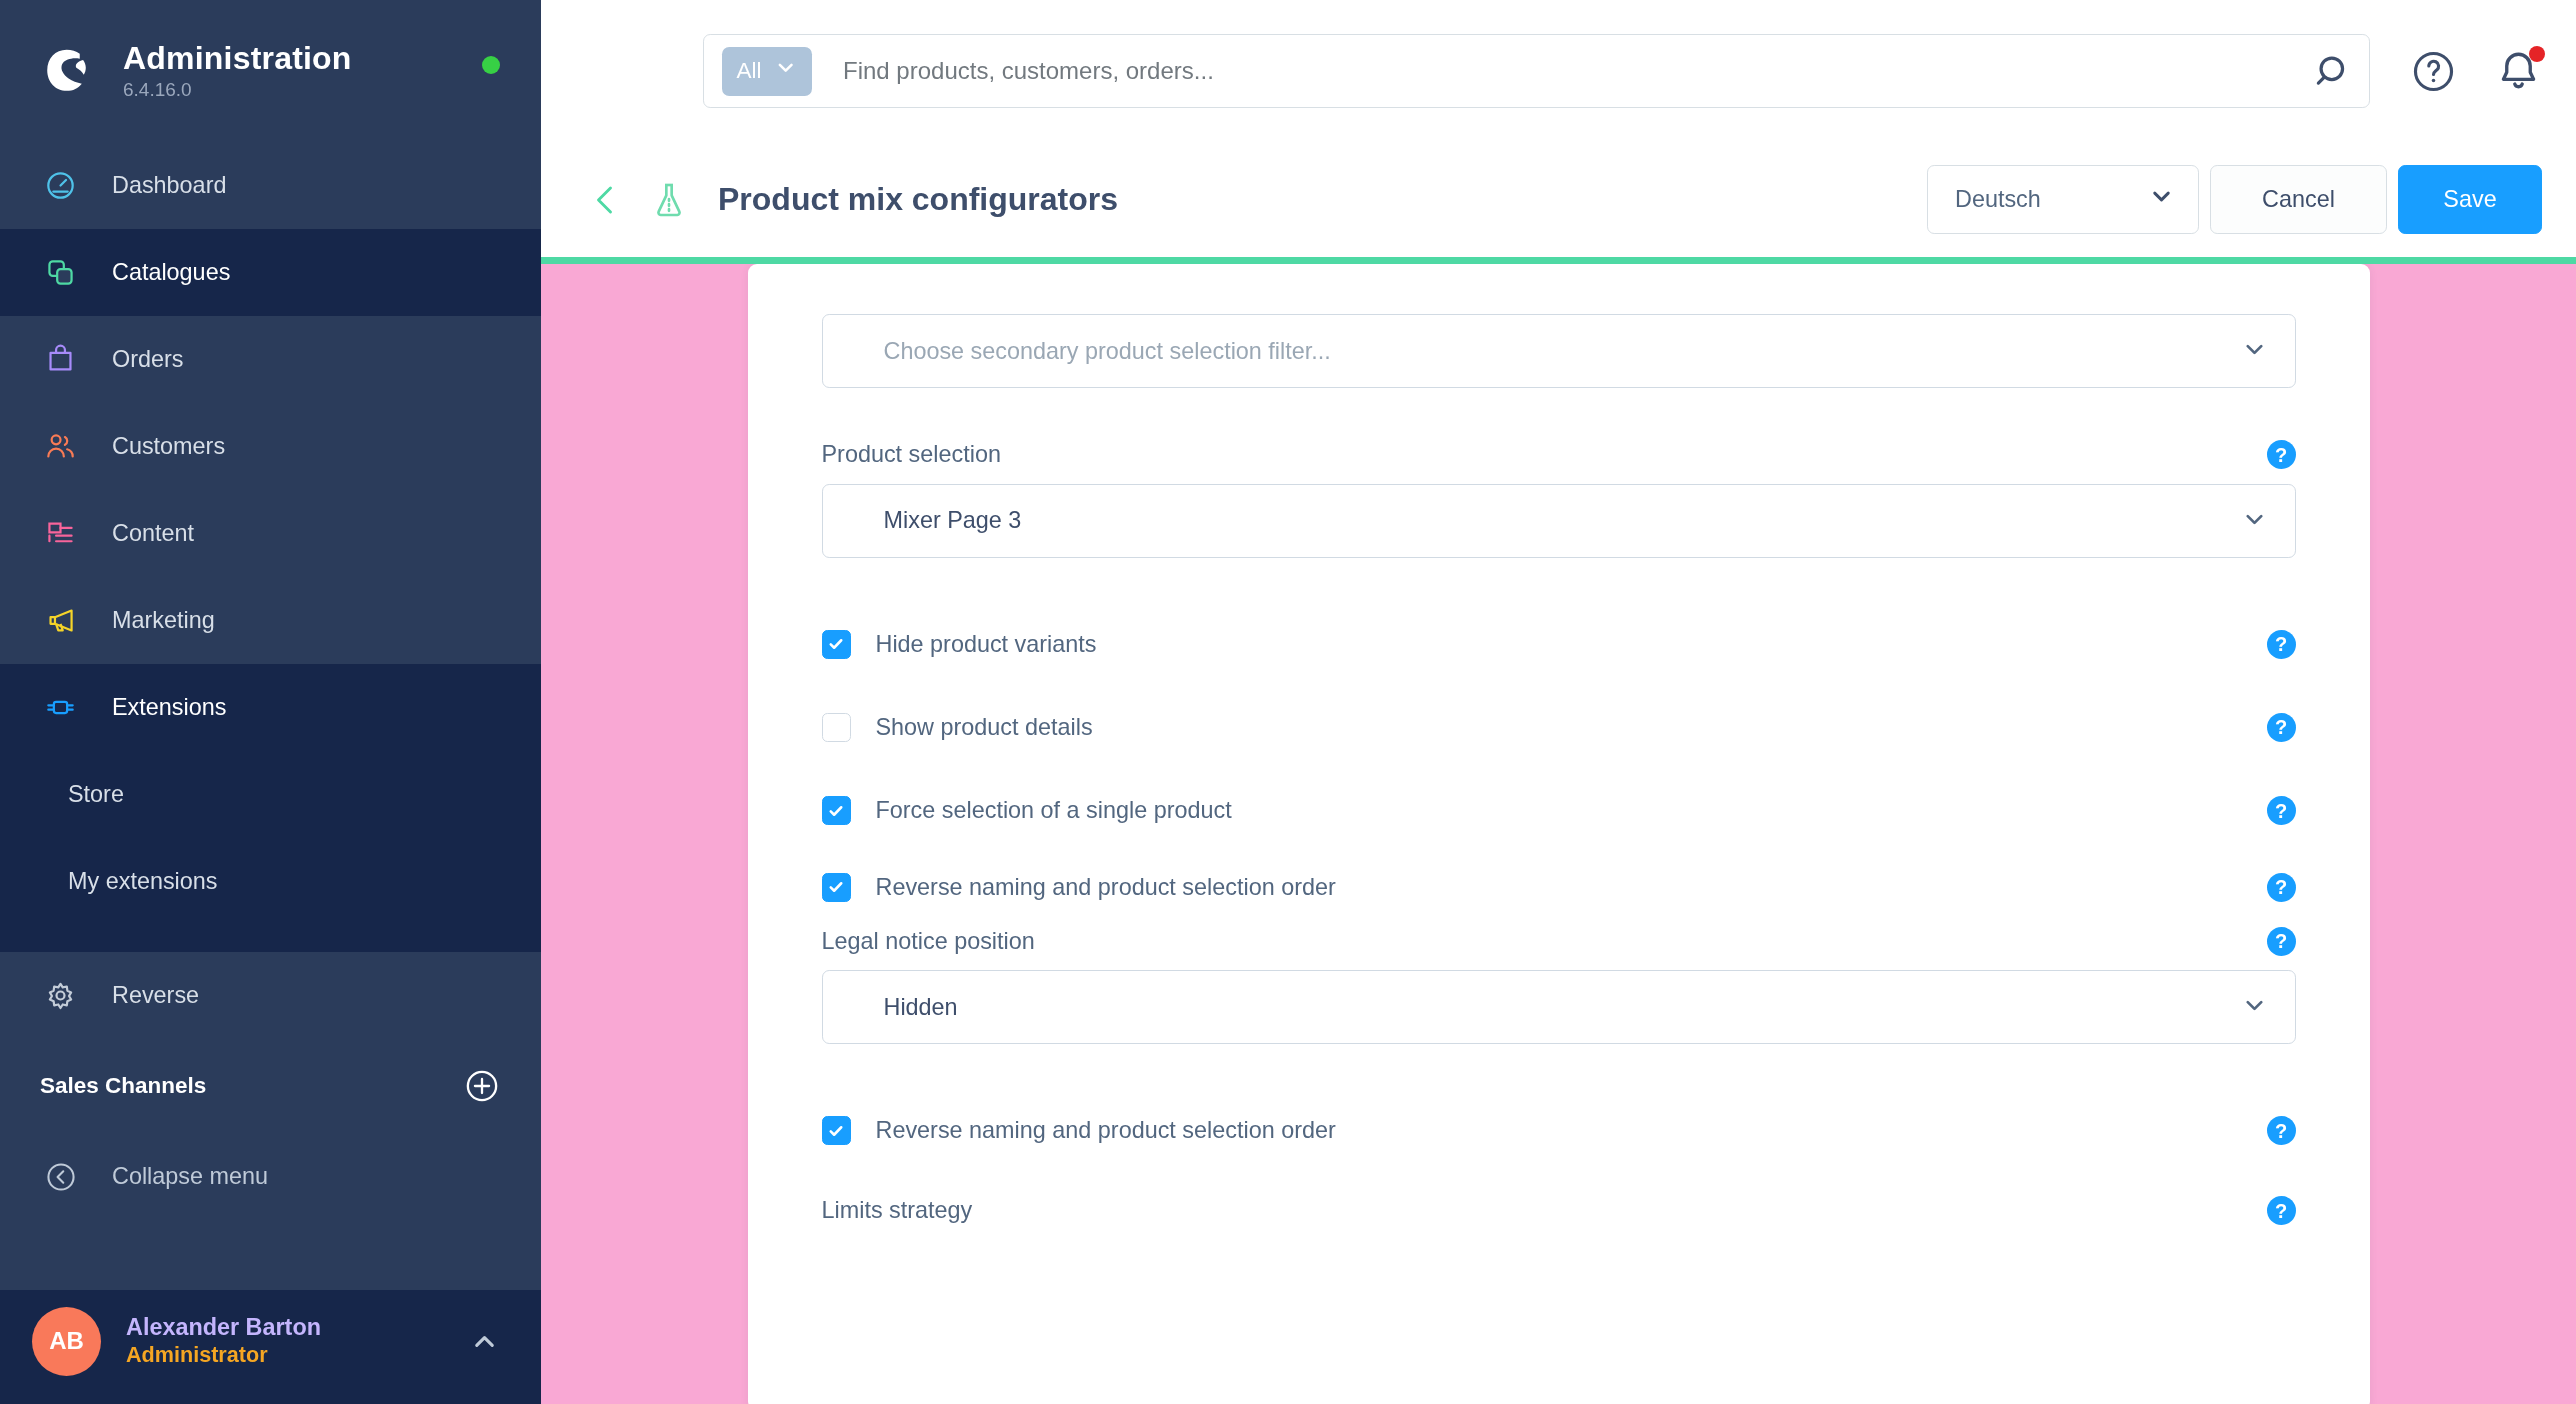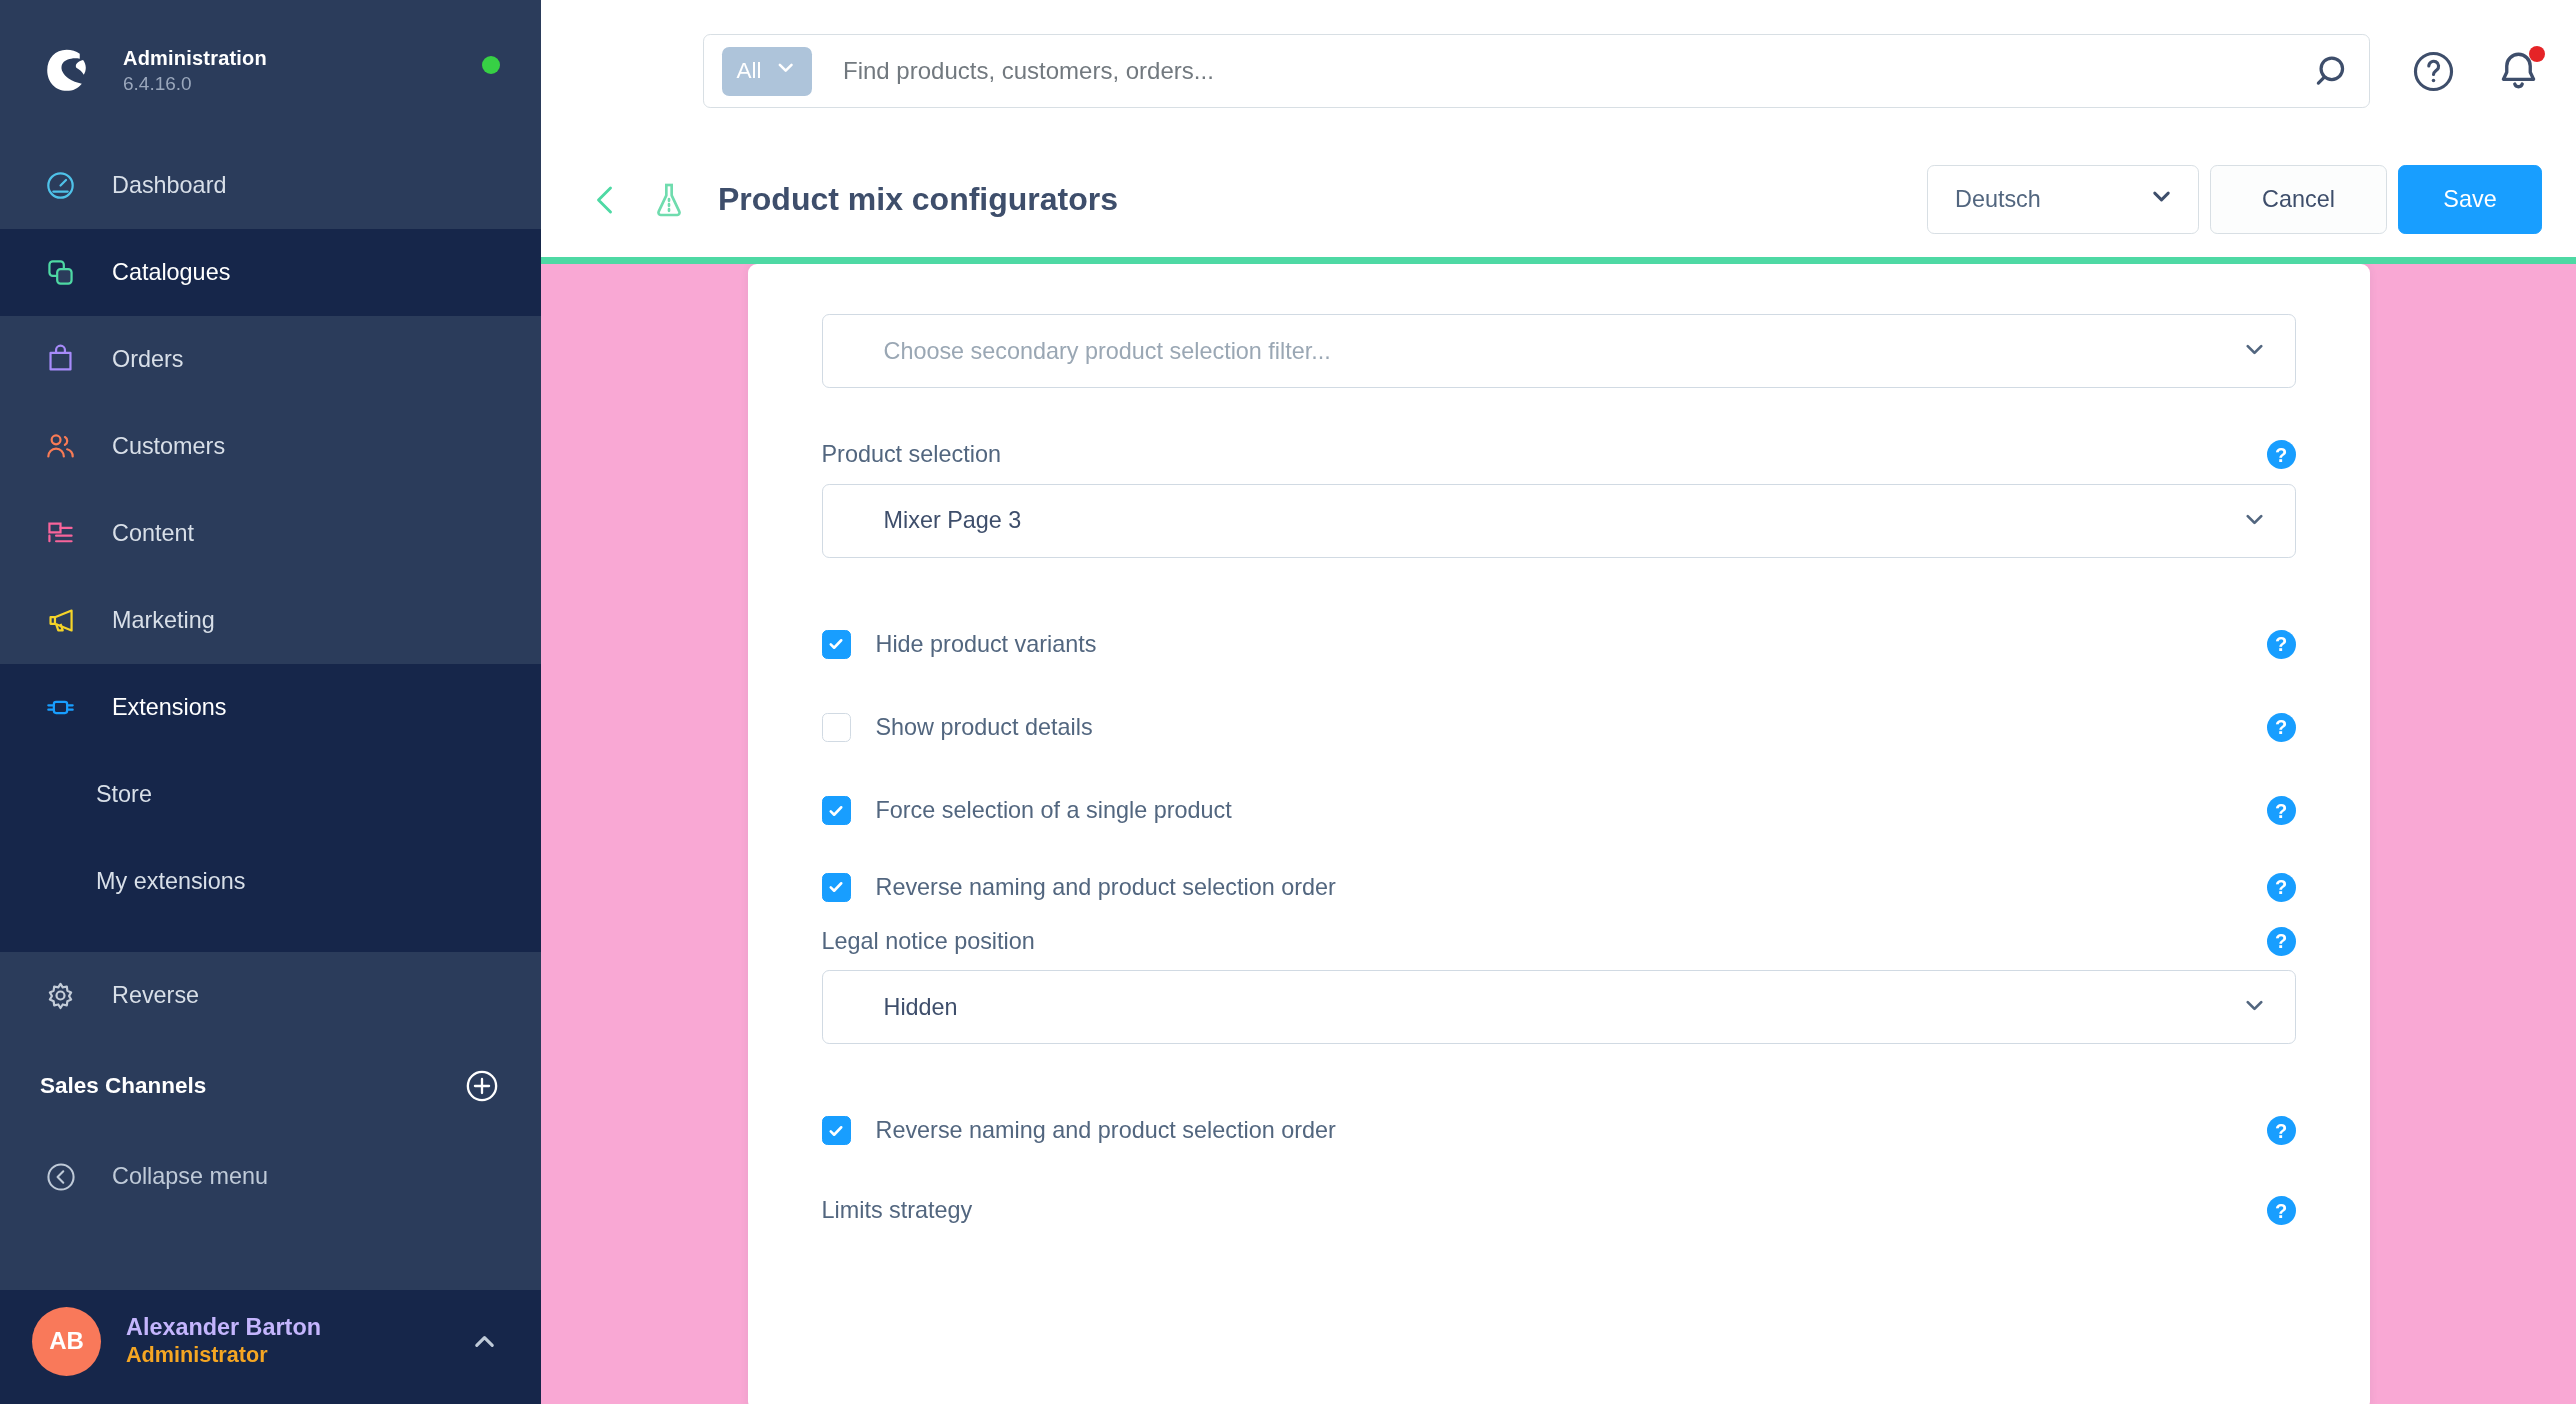--- a/index.html
+++ b/index.html
@@ -19,21 +19,21 @@
     flex: 0 0 541px;
     position: relative;
   }
   .brand {
     height: 142px; display: flex; align-items: center;
     padding: 0 40px; position: relative;
   }
   .brand-logo { width: 56px; height: 56px; flex: 0 0 56px; }
   .brand-text { margin-left: 27px; }
   .brand-title {
-    color: #FFFFFF; font-size: 20px; font-weight: 700; letter-spacing: 0.2px;
+    color: #FFFFFF; font-size: 32px; font-weight: 700; letter-spacing: 0.2px;
     line-height: 1.1;
   }
   .brand-version {
     color: #9AA7BC; font-size: 19px; margin-top: 4.5px; line-height: 1.1;
   }
   .brand-dot {
     width: 18px; height: 18px; border-radius: 50%;
     background: #37D045; position: absolute; right: 41px; top: 56px;
   }
 
@@ -48,21 +48,21 @@
     display: flex; align-items: center; justify-content: center;
   }
   .nav-label {
     margin-left: 31px; font-size: 23.4px; color: #D8DFE8; line-height: 1;
   }
   .nav-item.active .nav-label { color: #FFFFFF; }
 
   .subnav { background: #16264A; padding: 0 0 27px 0; }
   .subnav-item {
     height: 87px; display: flex; align-items: center;
-    padding-left: 96px; cursor: pointer;
+    padding-left: 68px; cursor: pointer;
   }
   .subnav-item .nav-label { margin-left: 0; color: #D8DFE8; font-size: 23.4px; }
 
   .section-head {
     display: flex; align-items: center; justify-content: space-between;
     padding: 0 41px 0 40px; height: 94px;
   }
   .section-title { color: #FFFFFF; font-size: 22.5px; font-weight: 700; }
 
   .collapse-row {

